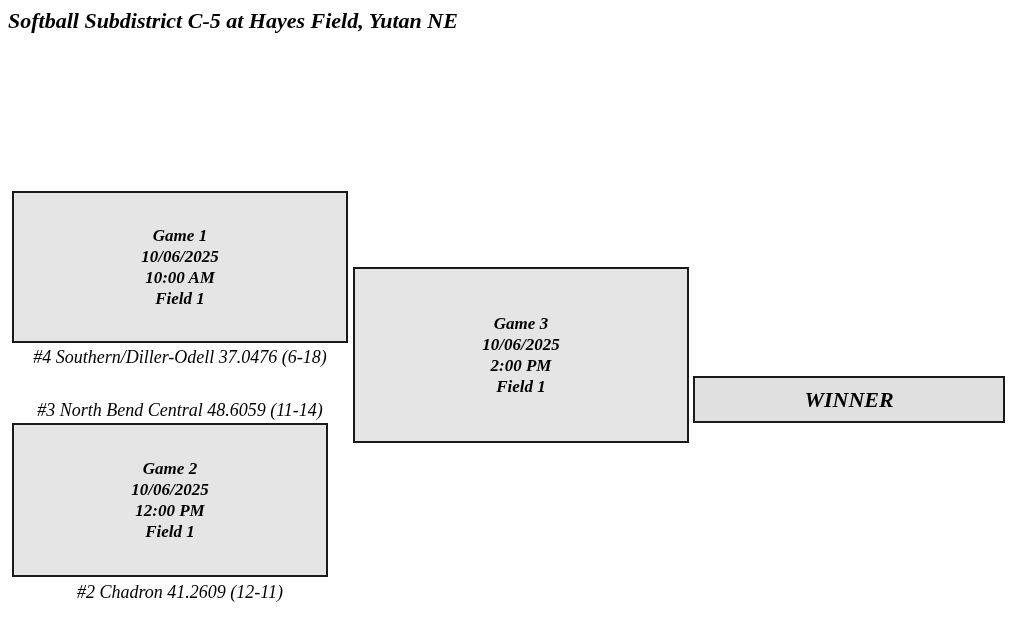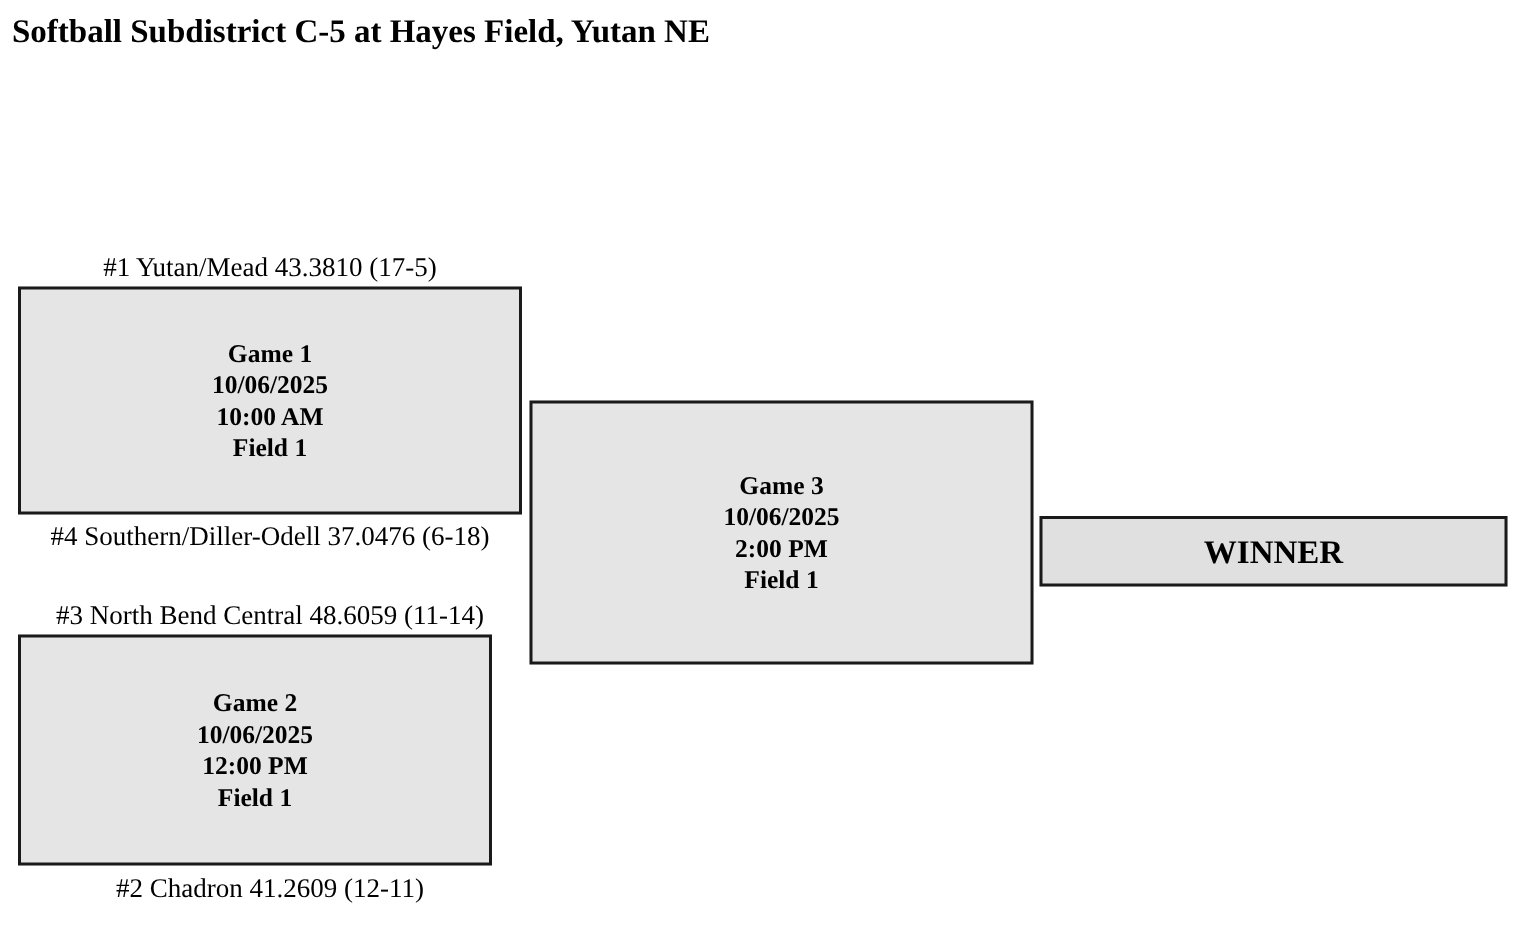--- a/index.html
+++ b/index.html
@@ -5,20 +5,21 @@
   * { margin: 0; padding: 0; box-sizing: border-box; }
   html, body { background: #ffffff; }
   .stage {
     position: relative;
     width: 1024px;
     height: 628px;
     background: #ffffff;
     font-family: "Liberation Serif", "DejaVu Serif", serif;
     color: #000000;
     overflow: hidden;
+    font-style: italic;
   }
   .page-title {
     position: absolute;
     left: 8px;
     top: 8px;
     font-size: 22px;
     font-weight: bold;
     letter-spacing: 0px;
     white-space: nowrap;
   }
@@ -49,40 +50,39 @@
   #game1-box { left: 12px;  top: 191px; width: 336px; height: 152px; }
   #game2-box { left: 12px;  top: 423px; width: 316px; height: 154px; }
   #game3-box { left: 353px; top: 267px; width: 336px; height: 176px; }
   #seed-1 { top: 167px; }
   #seed-4 { top: 346px; }
   #seed-3 { top: 399px; }
   #seed-2 { top: 581px; }
   .winner-box {
     position: absolute;
     left: 693px;
-    top: 344px;
+    top: 376px;
     width: 312px;
     height: 47px;
     background: #e0e0e0;
     border: 2px solid #1a1a1a;
     display: flex;
     align-items: center;
     justify-content: center;
     font-size: 22px;
     font-weight: bold;
   }
 </style>
 </head>
 <body>
 
 <div class="stage">
 
   <div class="page-title">Softball Subdistrict C-5 at Hayes Field, Yutan NE</div>
 
-  <div class="seed-label" id="seed-1">#1 Yutan/Mead 43.3810 (17-5)</div>
 
   <div class="game-box" id="game1-box">
     <div class="line">Game 1</div>
     <div class="line">10/06/2025</div>
     <div class="line">10:00 AM</div>
     <div class="line">Field 1</div>
   </div>
 
   <div class="seed-label" id="seed-4">#4 Southern/Diller-Odell 37.0476 (6-18)</div>
 

